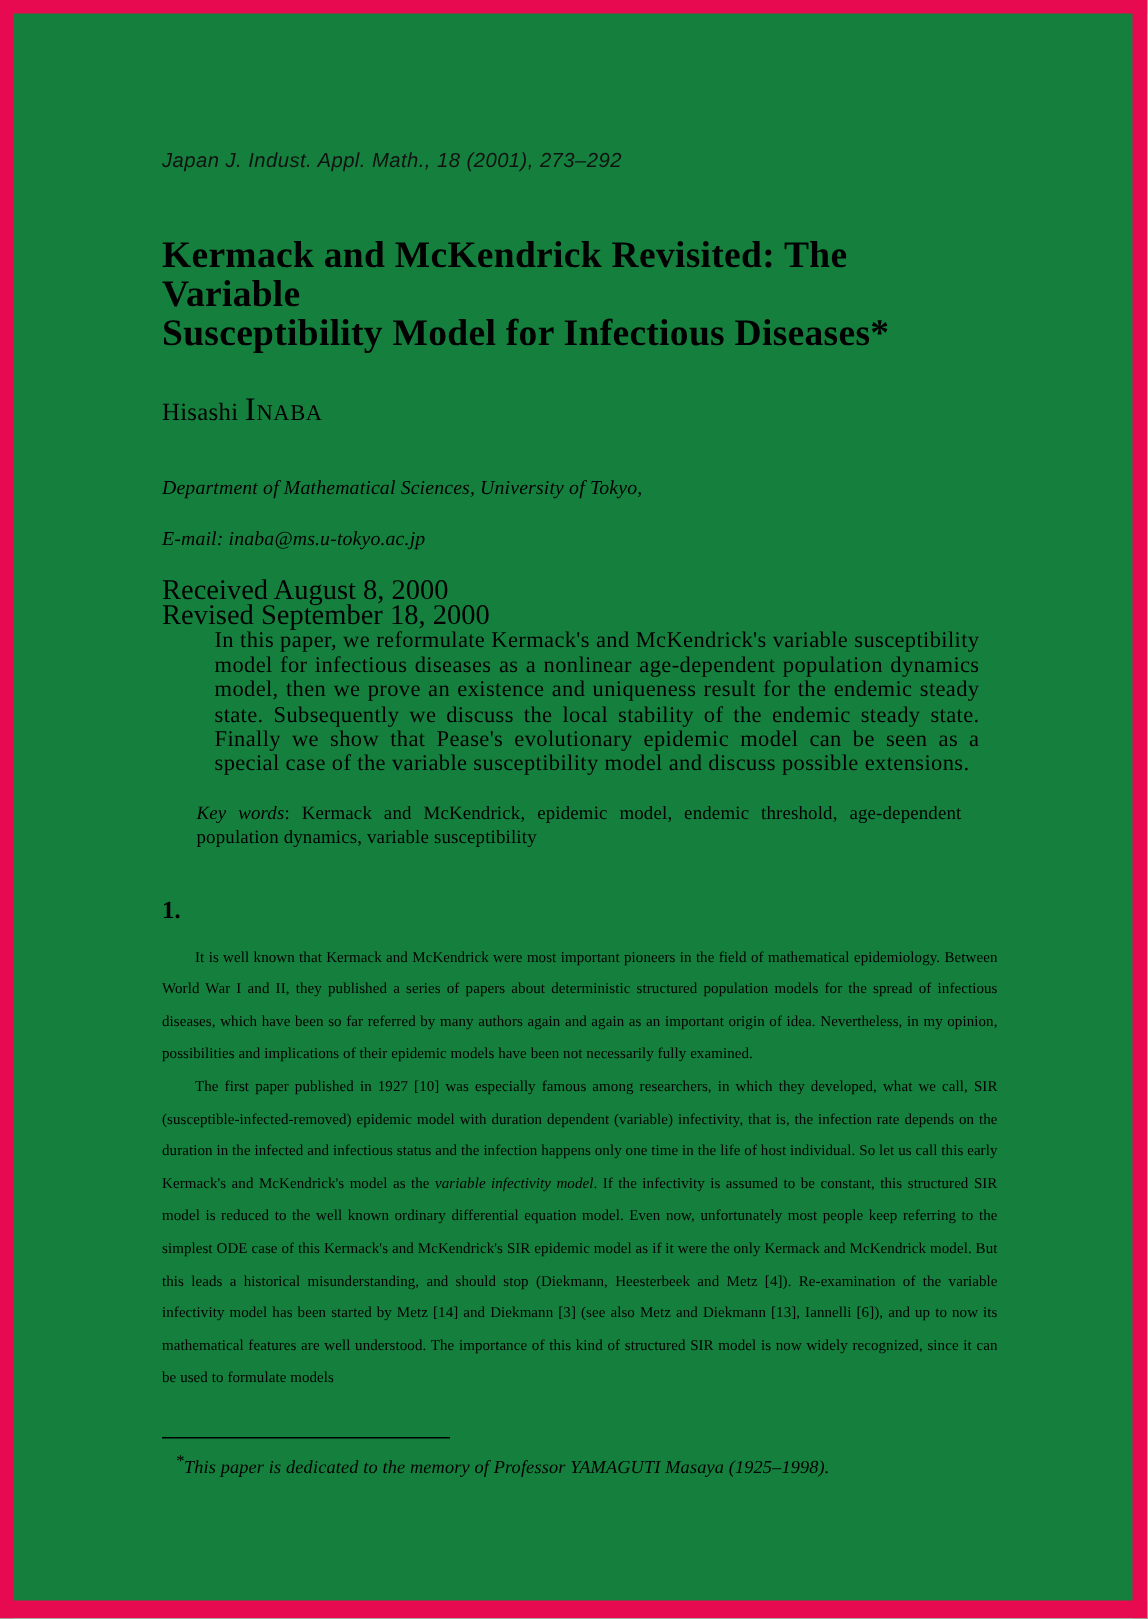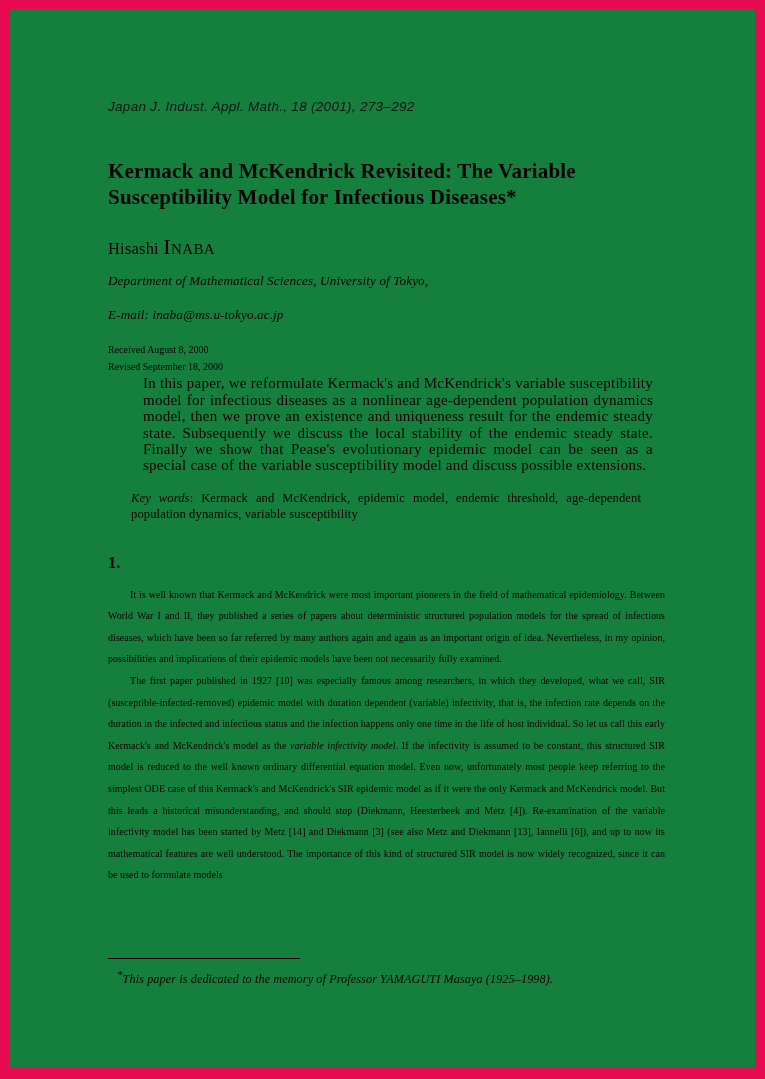--- a/index.html
+++ b/index.html
@@ -44,21 +44,21 @@
     font-size: 13.5px;
     letter-spacing: 0.3px;
     margin-top: 99px;
     color: #111;
   }
 
   
   .title {
     font-family: "Liberation Serif", "DejaVu Serif", serif;
     font-weight: bold;
-    font-size: 21px;
+    font-size: 25px;
     line-height: 26px;
     letter-spacing: 0.2px;
     margin-top: 44px;
     width: 500px;
   }
   .title .ast { font-weight: bold; }
 
   
   .author {
     font-size: 16.5px;
@@ -70,27 +70,27 @@
     font-size: 22px;
     letter-spacing: 0.4px;
     text-align: center;
   }
 
   
   .affil {
     font-style: italic;
     font-size: 13.2px;
     line-height: 16.8px;
-    margin-top: 13px;
+    margin-top: 31px;
     letter-spacing: 0.1px;
   }
 
   
   .dates {
-    font-size: 10px;
+    font-size: 19px;
     line-height: 17px;
     margin-top: 18px;
   }
 
   
   .abstract {
     margin-left: 35px;
     width: 510px;
     font-size: 15px;
     line-height: 16.4px;

